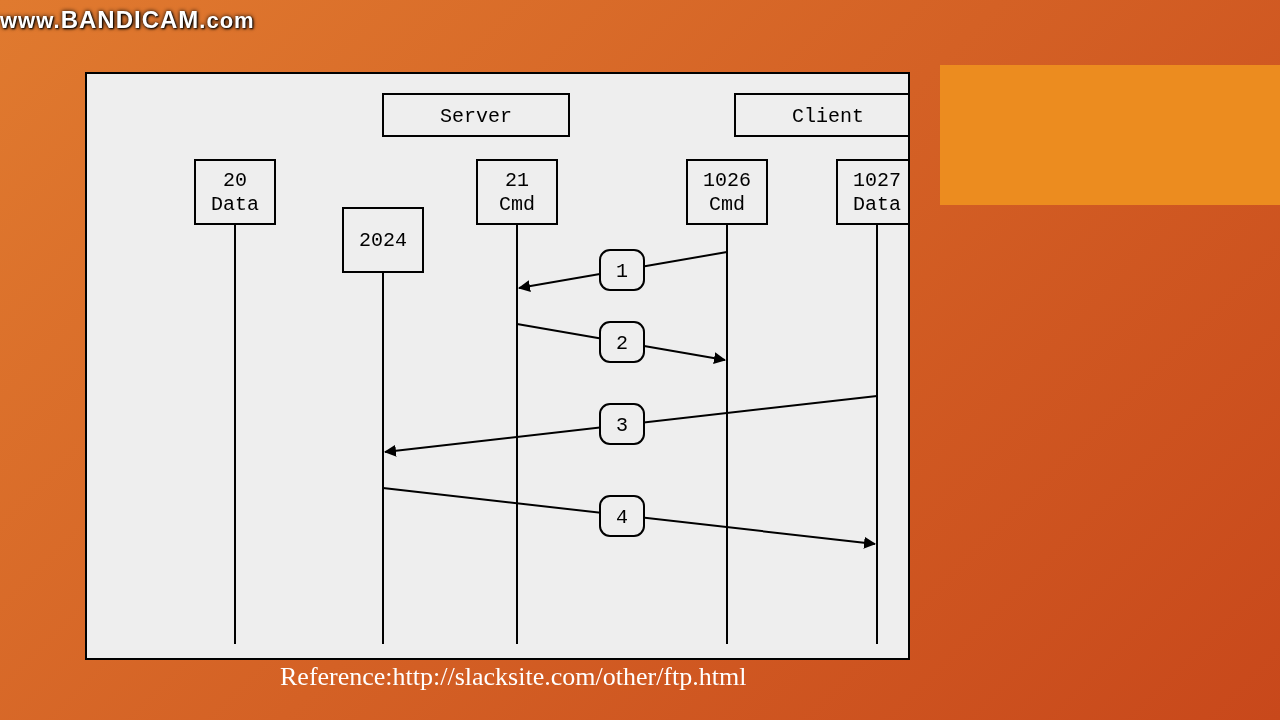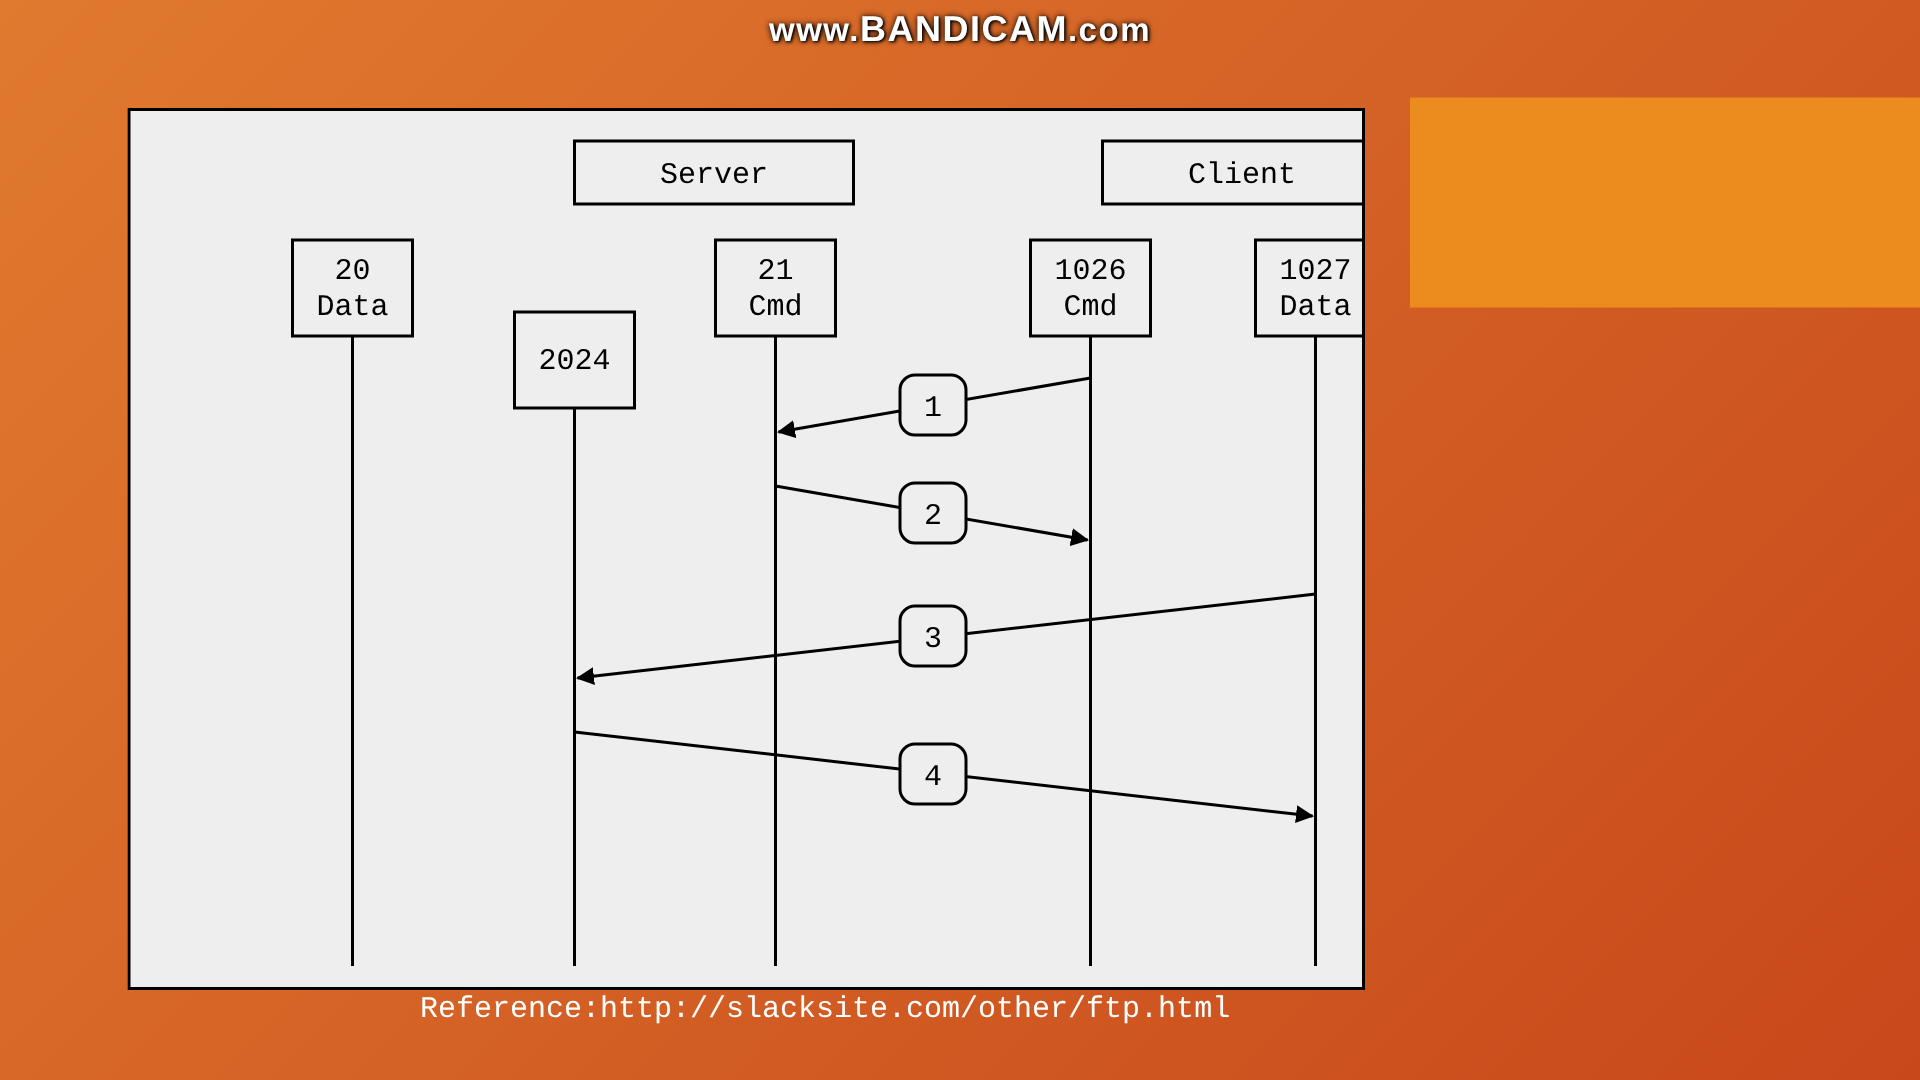--- a/index.html
+++ b/index.html
@@ -1,28 +1,28 @@
 <!DOCTYPE html>
 <html><head>
 <meta charset="utf-8">
 <style>
   html,body{margin:0;padding:0;width:1280px;height:720px;overflow:hidden;font-family:Verdana,Geneva,sans-serif}
   .stage{position:relative;width:1280px;height:720px;
     background:linear-gradient(135deg,#e07a2f 0%,#c8481b 100%)}
-  .watermark{position:absolute;top:6px;left:0;width:100%;text-align:center;
+  .watermark{position:absolute;top:6px;left:0;width:100%;
     font-weight:bold;font-size:22px;color:#fff;letter-spacing:1px;
     text-shadow:0 0 4px #000,1px 1px 2px #000;pointer-events:none}
   .watermark .bandi{font-size:24px}
   .accent{position:absolute;top:65px;right:0;width:340px;height:140px;
     background:#ec8c1f}
   .panel{position:absolute;left:85px;top:72px;width:825px;height:588px;
     background:#eeeeee;border:2px solid #000;box-sizing:border-box}
   .panel svg{display:block}
   .reference{position:absolute;left:280px;top:662px;color:#fff;
-    font-size:20px;font-family:Liberation Mono, monospace}
+    font-size:26px;font-family:Liberation Serif, serif}
   .mono{font-family:"Courier New",monospace;font-size:20px}
 </style>
 </head>
 <body>
 
 <div class="stage">
   <div class="watermark">
     <span>www.</span><span class="bandi">BANDICAM</span><span>.com</span>
   </div>
   <div class="accent"></div>

